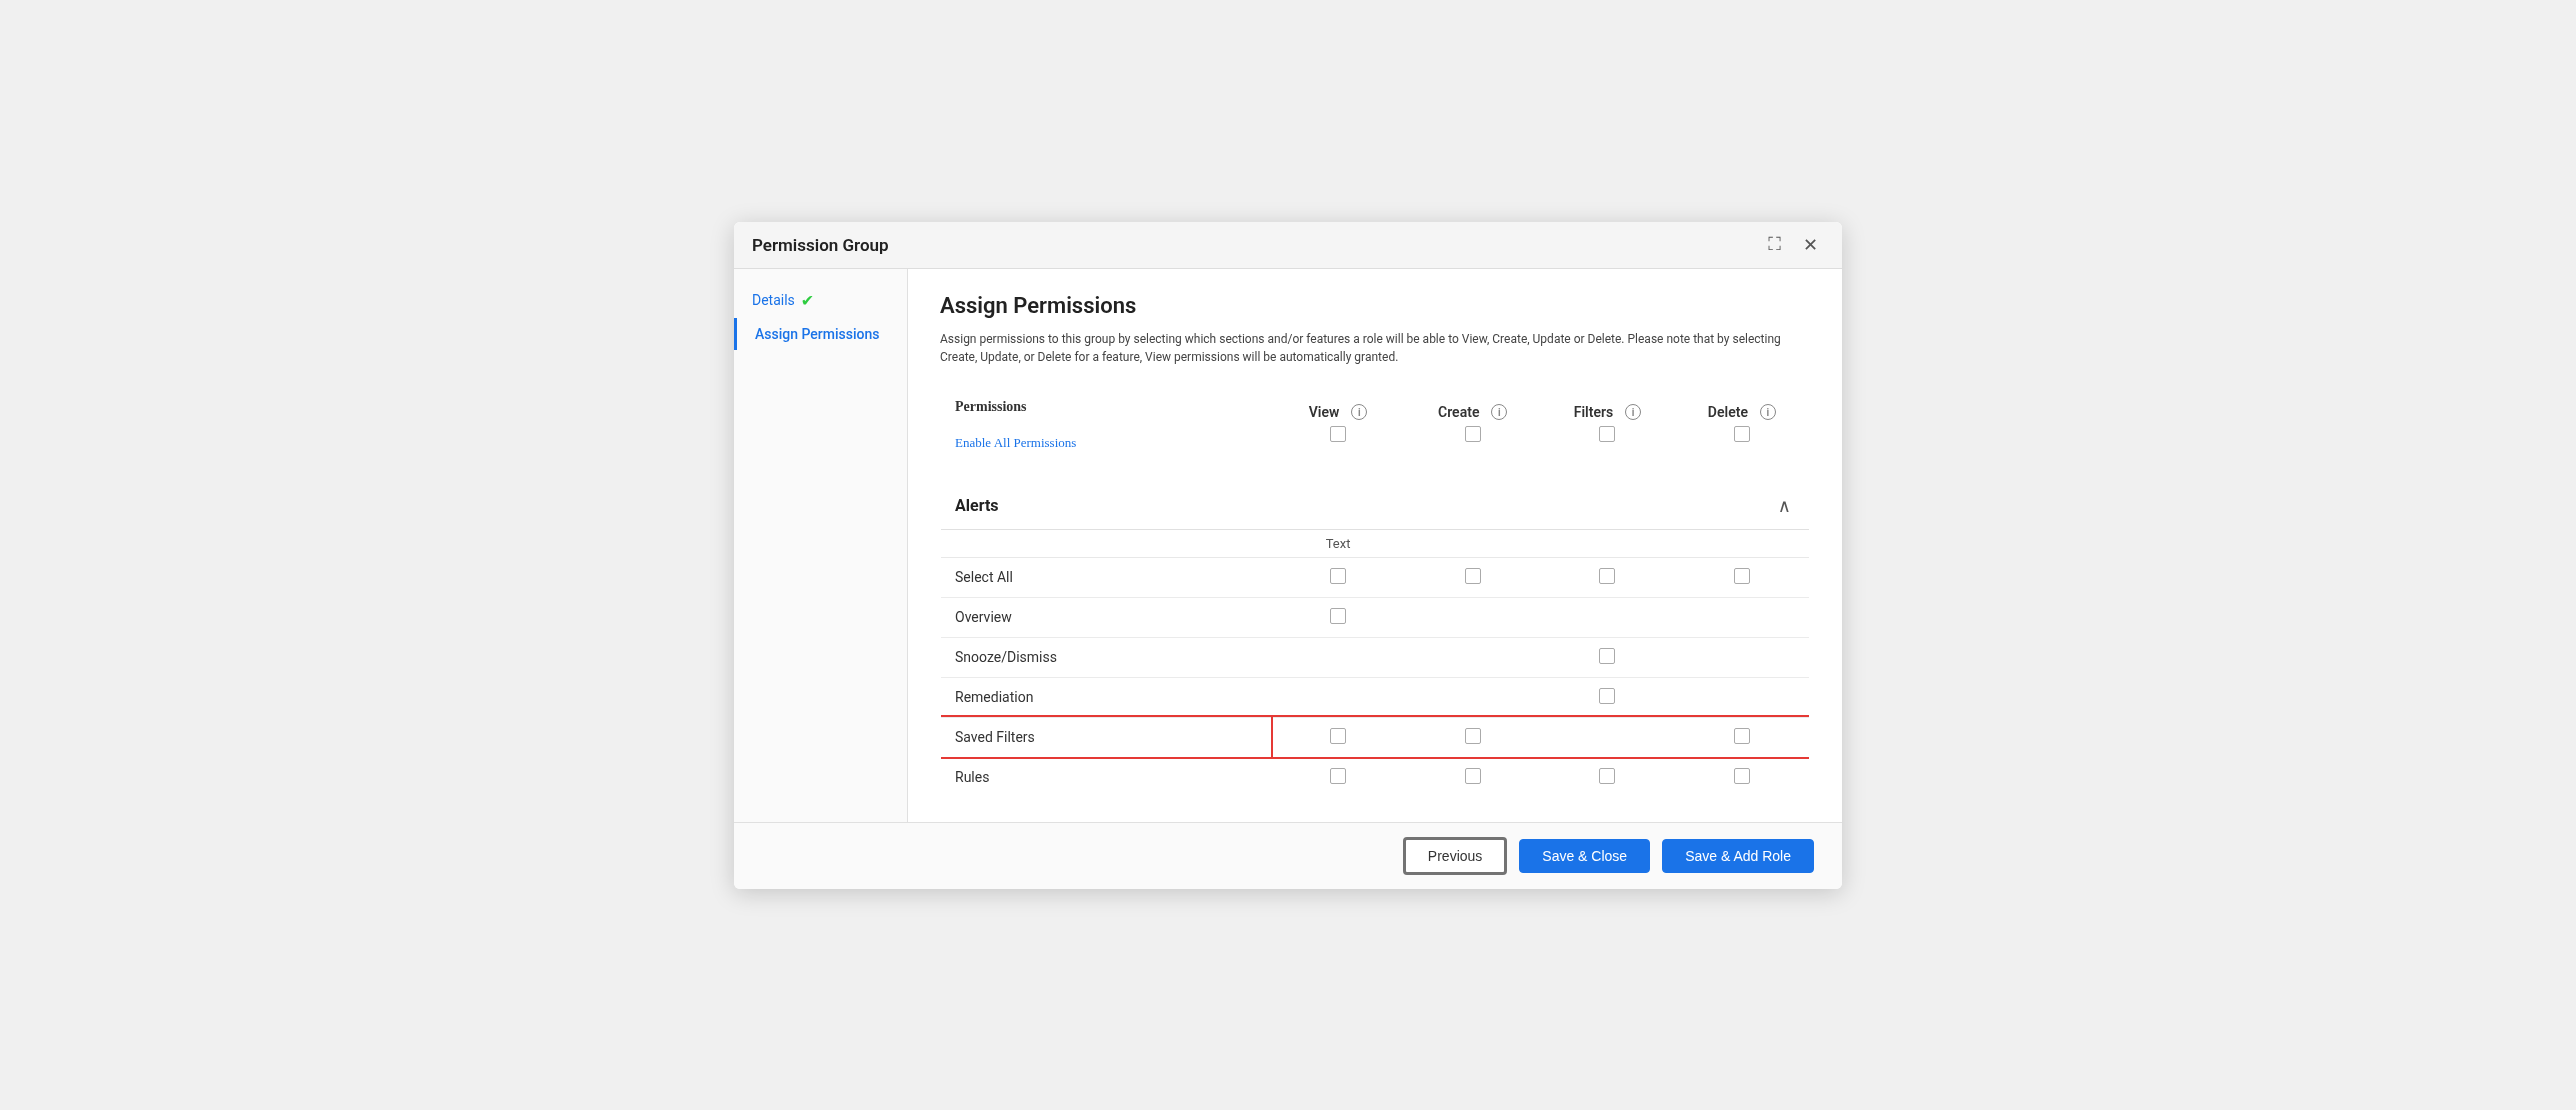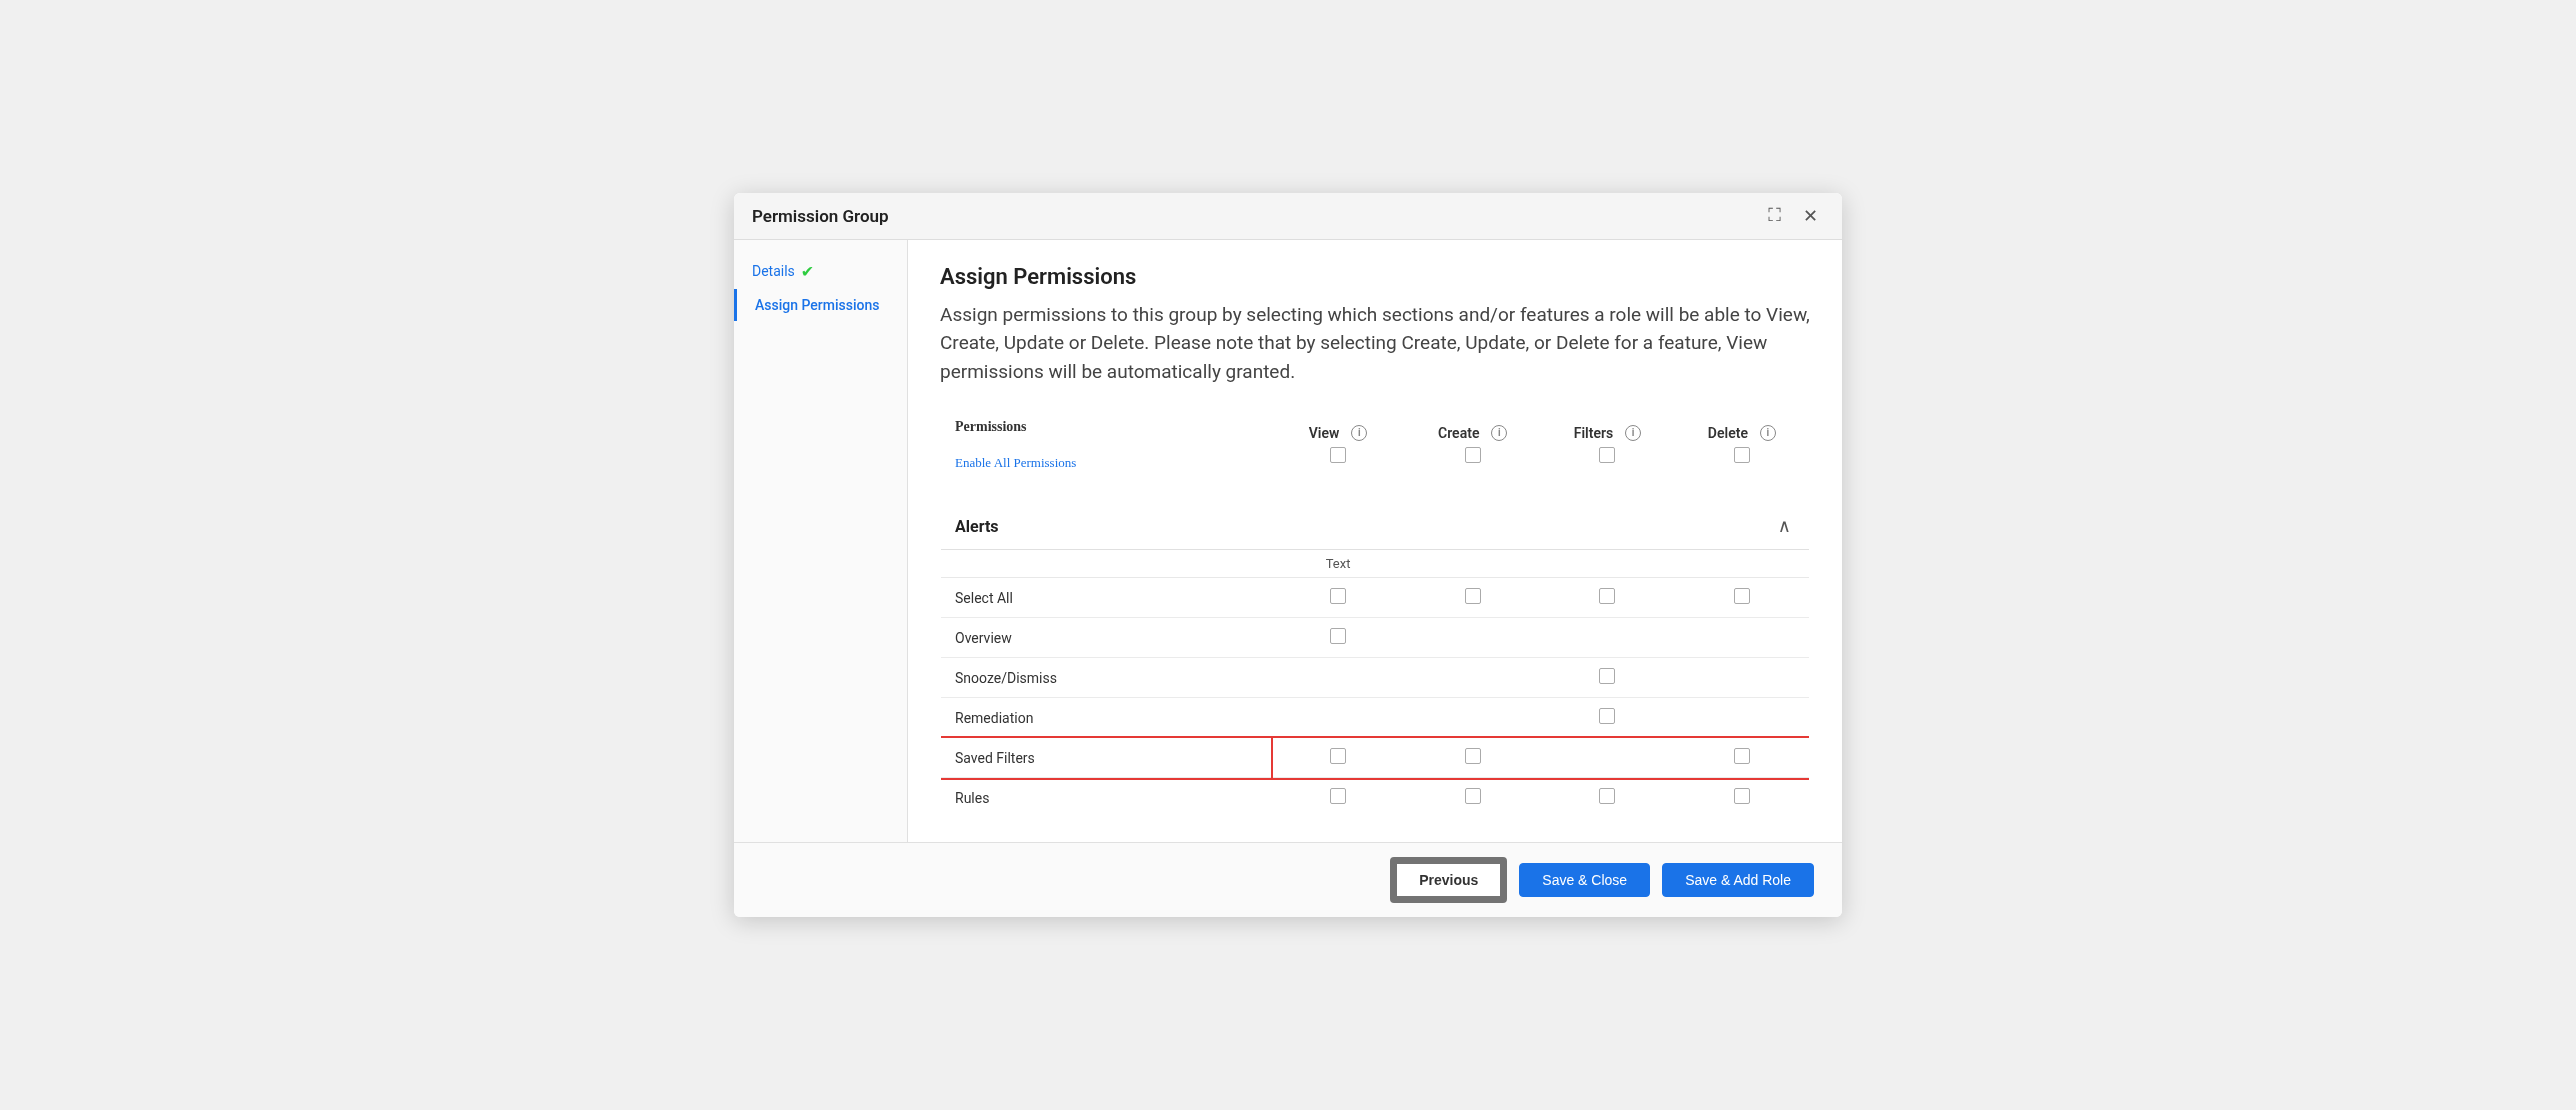--- a/index.html
+++ b/index.html
@@ -85,21 +85,21 @@
       overflow-y: auto;
       background: #fff;
     }
     .section-title {
       font-size: 22px;
       font-weight: 600;
       color: #222;
       margin-bottom: 12px;
     }
     .section-desc {
-      font-size: 19px;
+      font-size: 12px;
       color: #444;
       max-width: 1036px;
       line-height: 1.5;
       margin-bottom: 20px;
     }
     .permissions-table {
       width: 100%;
       border-collapse: collapse;
       border: 1px solid #e0e0e0;
       border-radius: 5px;
@@ -228,23 +228,22 @@
     .btn {
       padding: 8px 22px;
       border-radius: 4px;
       font-size: 14px;
       font-weight: 500;
       cursor: pointer;
       border: 1px solid transparent;
     }
     .btn-outline {
       background: #fff;
-      border: 7px solid #737373;
+      border: 3px solid #737373;
       color: #333;
-      font-weight: bold;
     }
     .btn-primary {
       background: #1a73e8;
       color: #fff;
       border-color: #1a73e8;
     }
   </style>
 </head>
 <body>
 

